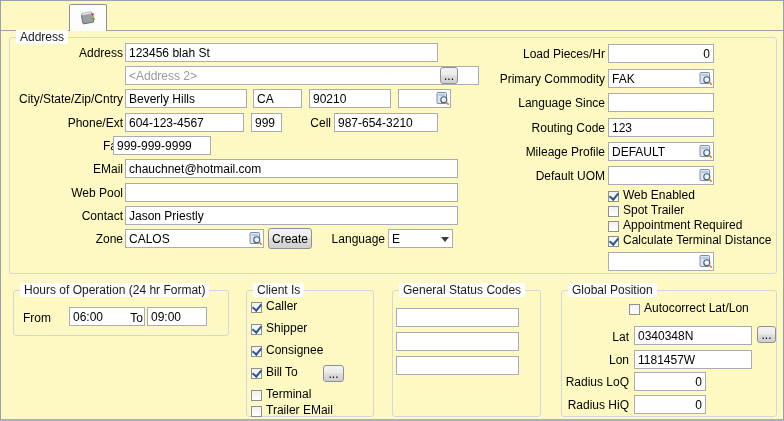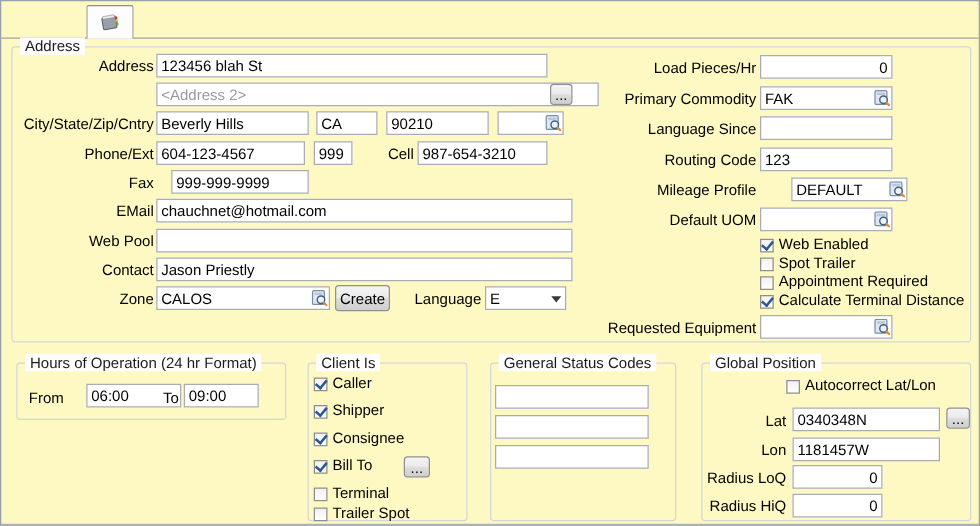--- a/index.html
+++ b/index.html
@@ -119,21 +119,21 @@
     <input value="604-123-4567" style="">
   </div>
   <div class="field" style="left:250px;top:112px;width:31px">
     <input value="999" style="">
   </div>
   <div class="lbl r" style="left:295px;top:115px;width:35px">Cell</div>
   <div class="field" style="left:333px;top:112px;width:104px">
     <input value="987-654-3210" style="">
   </div>
 
-  <div class="field" style="left:136px;top:135px;width:110px">
+  <div class="field" style="left:112px;top:135px;width:98px">
     <input value="999-999-9999" style="">
   </div>
   <div class="field" style="left:124px;top:158px;width:333px">
     <input value="chauchnet@hotmail.com" style="">
   </div>
   <div class="field" style="left:124px;top:182px;width:333px">
     <input value="" style="">
   </div>
   <div class="field" style="left:124px;top:205px;width:333px">
     <input value="Jason Priestly" style="">
@@ -156,21 +156,20 @@
     <span class="val">E</span>
     <span class="arrow"></span>
   </div>
 
   <div class="lbl r" style="left:450px;top:46px;width:154px">Load Pieces/Hr</div>
   <div class="lbl r" style="left:450px;top:71px;width:154px">Primary Commodity</div>
   <div class="lbl r" style="left:450px;top:95px;width:154px">Language Since</div>
   <div class="lbl r" style="left:450px;top:120px;width:154px">Routing Code</div>
   <div class="lbl r" style="left:450px;top:168px;width:154px">Default UOM</div>
   <div class="lbl r" style="left:450px;top:144px;width:154px">Mileage Profile</div>
-  <div class="lbl r" style="left:450px;top:254px;width:154px">Requested Equipment</div>
 
   <div class="field" style="left:607px;top:43px;width:106px">
     <input class="num" value="0" style="">
   </div>
   <div class="field" style="left:607px;top:68px;width:106px">
     <input value="FAK" style="">
     <span class="lk lk-slot">
         <svg width="13" height="13" viewBox="0 0 13 13">
           <rect x="1" y="0.5" width="9.5" height="11" rx="1" fill="#dfe7f2" stroke="#7c8ea4"></rect>
           <rect x="2.5" y="2" width="6.5" height="2" fill="#b9c8dc"></rect>
@@ -178,21 +177,21 @@
           <line x1="10.2" y1="10.2" x2="12.2" y2="12.2" stroke="#e08a2e" stroke-width="1.8" stroke-linecap="round"></line>
         </svg>
       </span>
   </div>
   <div class="field" style="left:607px;top:92px;width:106px">
     <input value="" style="">
   </div>
   <div class="field" style="left:607px;top:117px;width:106px">
     <input value="123" style="">
   </div>
-  <div class="field" style="left:632px;top:141px;width:93px">
+  <div class="field" style="left:607px;top:141px;width:106px">
     <input value="DEFAULT" style="">
     <span class="lk lk-slot">
         <svg width="13" height="13" viewBox="0 0 13 13">
           <rect x="1" y="0.5" width="9.5" height="11" rx="1" fill="#dfe7f2" stroke="#7c8ea4"></rect>
           <rect x="2.5" y="2" width="6.5" height="2" fill="#b9c8dc"></rect>
           <circle cx="7.8" cy="7.8" r="3" fill="#eef4fb" fill-opacity="0.85" stroke="#3f5e80" stroke-width="1.1"></circle>
           <line x1="10.2" y1="10.2" x2="12.2" y2="12.2" stroke="#e08a2e" stroke-width="1.8" stroke-linecap="round"></line>
         </svg>
       </span>
   </div>
@@ -268,21 +267,21 @@
     <span class="box"></span>
     <span class="cbl">Bill To</span>
   </label>
   <button class="btn" style="left:322px;top:364px;width:21px;height:17px">...</button>
   <label class="cb" style="left:250px;top:387px" data-checked="false">
     <span class="box"></span>
     <span class="cbl">Terminal</span>
   </label>
   <label class="cb" style="left:250px;top:403px" data-checked="false">
     <span class="box"></span>
-    <span class="cbl">Trailer Spot</span>
+    <span class="cbl">Trailer EMail</span>
   </label>
 
   <div class="groupbox" style="left:391px;top:289px;width:149px;height:127px">
     <span class="gtitle">General Status Codes</span>
   </div>
   <div class="field" style="left:395px;top:307px;width:123px">
     <input value="" style="">
   </div>
   <div class="field" style="left:395px;top:331px;width:123px">
     <input value="" style="">

